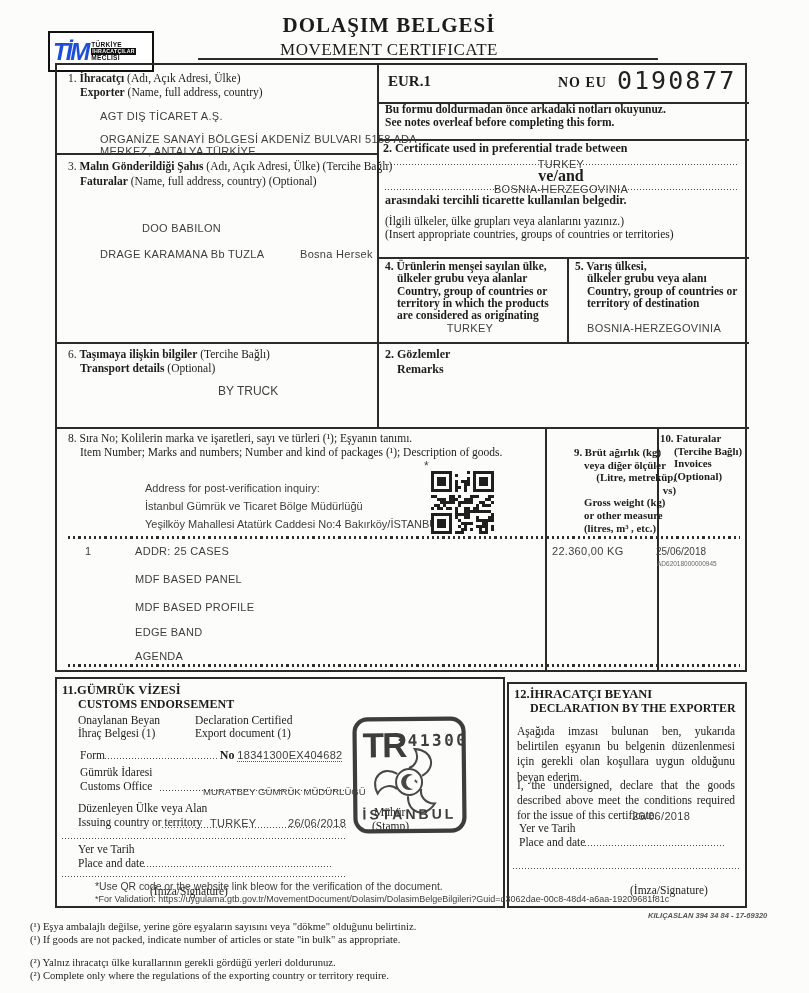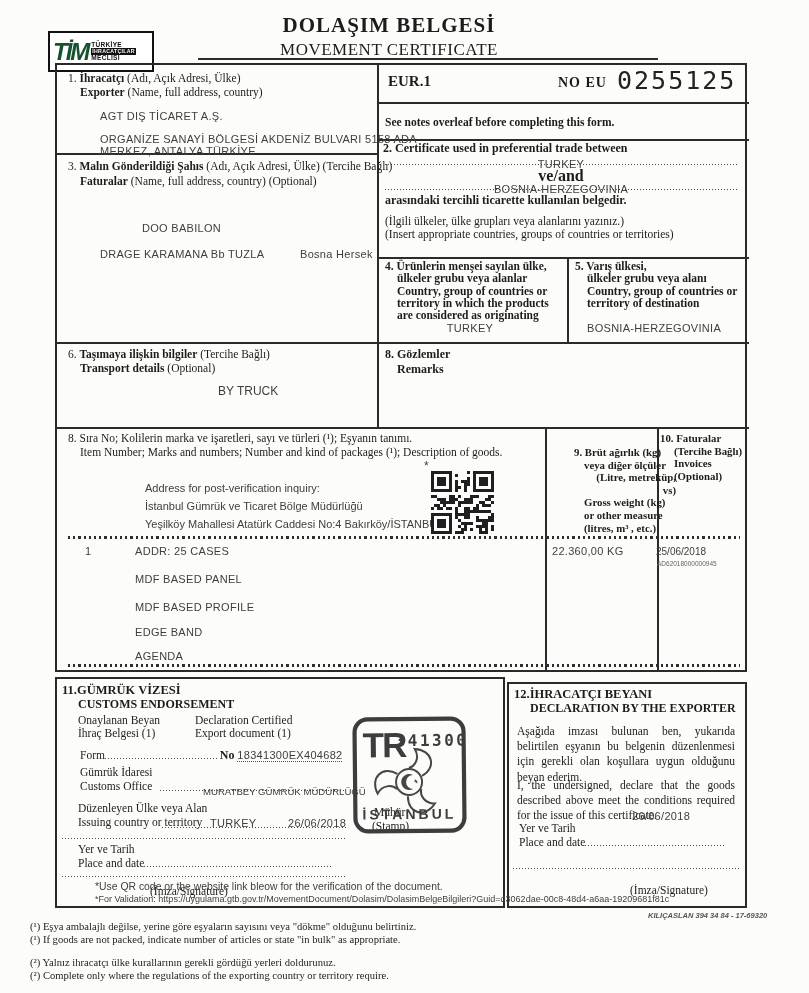--- a/index.html
+++ b/index.html
@@ -20,21 +20,21 @@
   .stars{position:absolute;height:2.5px;background-image:repeating-linear-gradient(90deg,#2e2e2e 0 2.2px,transparent 2.2px 5.2px);}
   .leader{position:absolute;text-align:center;}
   .leader .ln{position:absolute;left:0;right:0;bottom:3px;height:1px;
               background-image:repeating-linear-gradient(90deg,#4a4a4a 0 1px,transparent 1px 3px);}
   .leader span{position:relative;}
   .lbl{font-size:11.5px;line-height:13px;}
   .typed{font-size:11px;letter-spacing:.3px;}
   .logo{position:absolute;left:48px;top:31px;width:106px;height:41px;border:2.5px solid #111;
         box-sizing:border-box;display:flex;align-items:center;padding:2px 3px;background:#fff;}
   .logo-tim{font-family:"Liberation Sans",sans-serif;font-weight:700;font-style:italic;
-            font-size:24px;letter-spacing:-2px;color:#14532d;line-height:1;}
+            font-size:24px;letter-spacing:-2px;color:#1d4ed8;line-height:1;}
   .logo-txt{margin-left:3px;display:flex;flex-direction:column;line-height:1;}
   .logo-txt span{font-family:"Liberation Sans",sans-serif;font-weight:700;font-size:6.5px;letter-spacing:.3px;color:#111;}
   .logo-txt .inv{background:#111;color:#fff;font-size:5.2px;padding:.5px 1px;}
   .title-tr{left:0;top:13px;width:778px;text-align:center;font-size:21px;font-weight:700;letter-spacing:1px;}
   .title-en{left:0;top:40px;width:778px;text-align:center;font-size:17px;letter-spacing:.5px;}
   .serial{font-family:"DejaVu Sans Mono",monospace;font-size:25px;letter-spacing:2px;color:#222;}
   .jp{text-align:justify;font-size:11.5px;line-height:1.32;}
   .fn{font-size:10.6px;color:#222;}
   .tiny{font-size:6.5px;color:#666;}
   .stamp-wrap{position:absolute;left:352px;top:716px;width:115px;height:118px;z-index:2;transform:rotate(-.6deg);}
@@ -77,21 +77,22 @@
   </div>
   <div class="a lbl" style="left:80px;top:86px;">
     <span class="b">Exporter</span><span> (Name, full address, country)</span>
   </div>
   <div class="a sn typed" style="left:100px;top:110px;">AGT DIŞ TİCARET A.Ş.</div>
   <div class="a sn typed" style="left:100px;top:133px;z-index:3;">ORGANİZE SANAYİ BÖLGESİ AKDENİZ BULVARI 5158 ADA</div>
   <div class="a sn typed" style="left:100px;top:145px;z-index:3;">MERKEZ, ANTALYA TÜRKİYE</div>
 
   <div class="a sr b" style="left:388px;top:73px;font-size:15px;">EUR.1</div>
   <div class="a sr b" style="left:558px;top:75px;font-size:14px;letter-spacing:1px;">NO EU</div>
-  <div class="a serial" style="left:617px;top:66px;">0255125</div>
+  <div class="a serial" style="left:617px;top:66px;">0190877</div>
+  <div class="a lbl b" style="left:385px;top:103px;">Bu formu doldurmadan önce arkadaki notları okuyunuz.</div>
   <div class="a lbl b" style="left:385px;top:116px;">See notes overleaf before completing this form.</div>
 
   <div class="a lbl b" style="left:383px;top:142px;font-size:12px;">2. Certificate used in preferential trade between</div>
   <div class="leader" style="left:385px;top:154px;width:352px;height:14px;">
     <i class="ln"></i>
     <span class="sn typed">TURKEY</span>
   </div>
   <div class="a sr b" style="left:385px;top:167px;width:352px;text-align:center;font-size:16px;">ve/and</div>
   <div class="leader" style="left:385px;top:179px;width:352px;height:14px;">
     <i class="ln"></i>
@@ -129,21 +130,21 @@
   <div class="a sn typed" style="left:587px;top:322px;">BOSNIA-HERZEGOVINIA</div>
 
   <div class="a lbl" style="left:68px;top:348px;">
     <span>6.</span>
     <span class="b">Taşımaya ilişkin bilgiler</span><span> (Tercihe Bağlı)</span>
   </div>
   <div class="a lbl" style="left:80px;top:362px;">
     <span class="b">Transport details</span><span> (Optional)</span>
   </div>
   <div class="a sn" style="left:218px;top:384px;font-size:12px;">BY TRUCK</div>
-  <div class="a lbl b" style="left:385px;top:348px;font-size:12px;">8. Gözlemler</div>
+  <div class="a lbl b" style="left:385px;top:348px;font-size:12px;">2. Gözlemler</div>
   <div class="a lbl b" style="left:397px;top:363px;font-size:12px;">Remarks</div>
 
   <div class="a lbl" style="left:68px;top:432px;">8. Sıra No; Kolilerin marka ve işaretleri, sayı ve türleri (¹); Eşyanın tanımı.</div>
   <div class="a lbl" style="left:80px;top:446px;">Item Number; Marks and numbers; Number and kind of packages (¹); Description of goods.</div>
   <div class="a sn" style="left:145px;top:482px;font-size:11px;">Address for post-verification inquiry:</div>
   <div class="a sn" style="left:145px;top:500px;font-size:11px;">İstanbul Gümrük ve Ticaret Bölge Müdürlüğü</div>
   <div class="a sn" style="left:145px;top:518px;font-size:11px;">Yeşilköy Mahallesi Atatürk Caddesi No:4 Bakırköy/İSTANBUL</div>
   <div class="a sn" style="left:424px;top:459px;font-size:12px;">*</div>
   <div class="a" style="left:431px;top:471px;width:63px;height:63px;">
     <svg id="qr-svg" width="63" height="63" viewBox="0 0 63 63" fill="#1f1f1f">

